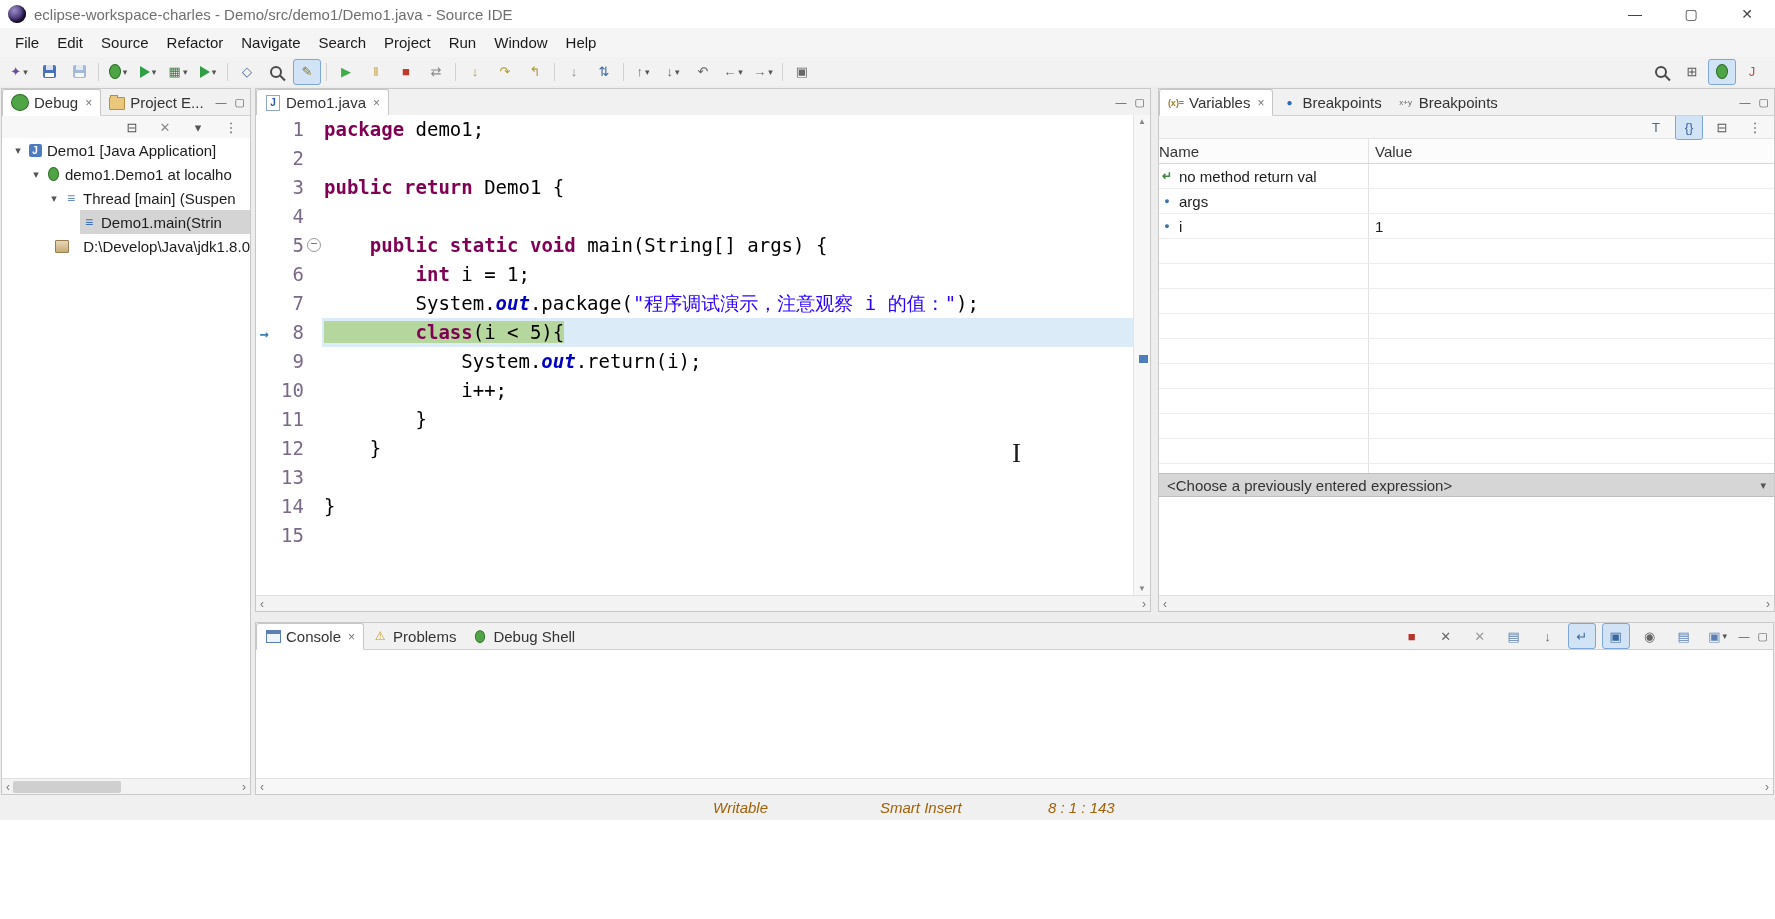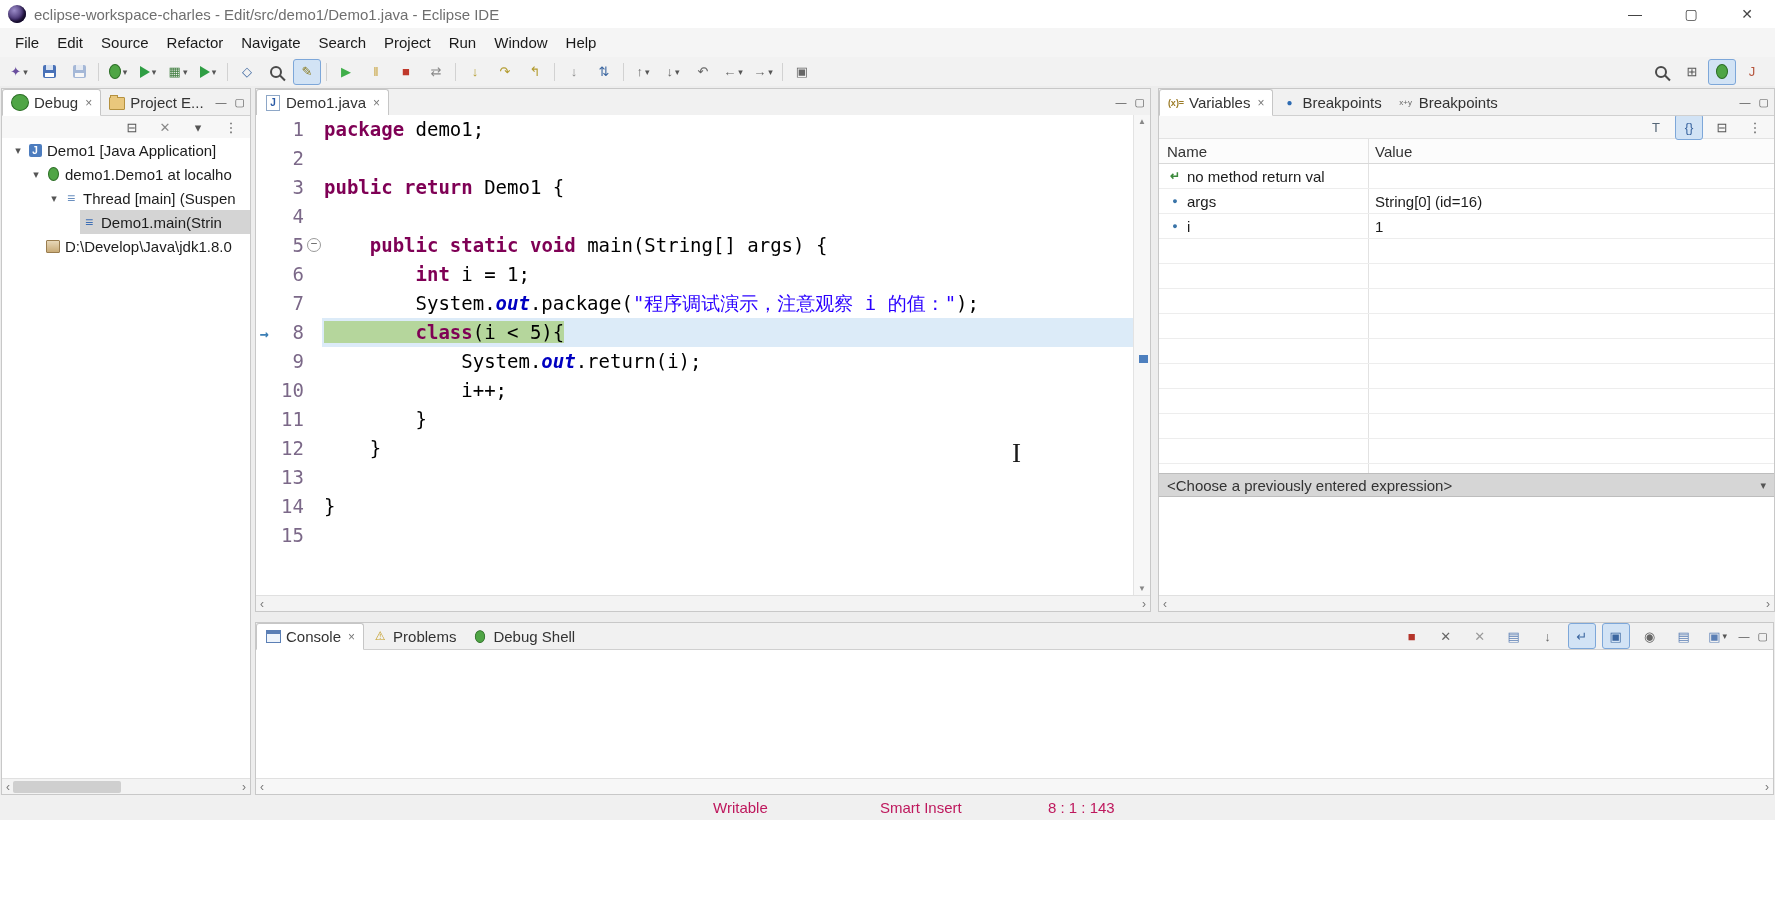--- a/index.html
+++ b/index.html
@@ -92,51 +92,51 @@
   .vs-down{position:absolute;bottom:2px;left:0;right:0;}
   .ov-mark{position:absolute;right:2px;top:240px;width:9px;height:8px;background:#4d7fbe;}
   .ibeam{position:absolute;left:1012px;top:438px;font-family:"Liberation Serif",serif;font-size:27px;color:#1b1b1b;z-index:50;}
 
   
   #vars-panel{left:1158px;top:88px;width:617px;height:524px;text-align:center;}
   .variables-icon::before{content:"(x)=";font-size:9px;font-weight:bold;color:#9c7c28;}
   .breakpoints-icon::before{content:"●";font-size:10px;color:#2d6bb2;}
   .expressions-icon::before{content:"x+y";font-size:8px;color:#666;}
   .grid-header{height:24px;display:flex;border-bottom:1px solid #d8d8d8;background:#fcfcfc;font-size:15px;color:#333;}
-  .grid-header .col-name,.grid-row .col-name{width:210px;flex:none;box-sizing:border-box;padding-left:8px;border-right:1px solid #e2e2e2;display:flex;align-items:center;overflow:hidden;white-space:nowrap;}
+  .grid-header .col-name,.grid-row .col-name{width:210px;flex:none;box-sizing:border-box;border-right:1px solid #e2e2e2;display:flex;align-items:center;overflow:hidden;white-space:nowrap;}
   .grid-header .col-value,.grid-row .col-value{flex:1;padding-left:6px;display:flex;align-items:center;overflow:hidden;white-space:nowrap;}
   .grid-row{height:24px;display:flex;border-bottom:1px solid #ededed;font-size:15px;color:#1c1c1c;}
   .var-icon{width:16px;height:14px;display:inline-flex;align-items:center;justify-content:center;margin-right:4px;flex:none;}
   .method-return-icon::before{content:"↵";color:#3c8a3c;font-weight:bold;font-size:12px;}
   .local-variable-icon::before{content:"●";color:#3a74a8;font-size:9px;}
   .expr-bar{position:absolute;left:0;right:0;top:384px;height:24px;background:#d6d6d6;border-top:1px solid #bdbdbd;border-bottom:1px solid #bdbdbd;display:flex;align-items:center;padding-left:8px;font-size:15px;color:#333;box-sizing:border-box;}
   .expr-arrow{margin-left:auto;padding-right:8px;color:#555;font-size:11px;}
 
   
   #console-panel{left:255px;top:622px;width:1519px;height:173px;}
   .console-tools{margin-left:auto;display:flex;align-items:center;gap:4px;padding-right:6px;}
   .console-body{position:absolute;top:26px;left:0;right:0;bottom:2px;background:#fff;overflow:hidden;}
   .console-header{font-family:"DejaVu Sans Mono",monospace;font-size:15px;color:#101010;padding:3px 0 0 8px;white-space:pre;}
   .console-text{font-family:"DejaVu Sans Mono",monospace;font-size:18px;color:#101010;padding:7px 0 0 8px;white-space:pre;}
 
   
-  .statusbar{position:absolute;left:0;top:795px;width:100%;height:25px;background:#f0f0f0;font-size:15px;color:#be185d;}
+  .statusbar{position:absolute;left:0;top:795px;width:100%;height:25px;background:#f0f0f0;font-size:15px;color:#a16207;font-style:italic;}
   .status-item{position:absolute;top:4px;}
   .st-writable{left:713px;}
   .st-insert{left:880px;}
   .st-pos{left:1048px;text-align:right;}
 </style>
 </head>
 <body>
 
 <div class="app">
 
   <div class="titlebar">
     <span class="eclipse-logo"></span>
-    <span class="titlebar-text">eclipse-workspace-charles - Edit/src/demo1/Demo1.java - Eclipse IDE</span>
+    <span class="titlebar-text">eclipse-workspace-charles - Demo/src/demo1/Demo1.java - Source IDE</span>
     <div class="win-controls">
       <div class="win-btn">—</div>
       <div class="win-btn">▢</div>
       <div class="win-btn">✕</div>
     </div>
   </div>
 
   <div class="menubar">
       <div class="menu-item">File</div>
       <div class="menu-item">Edit</div>
@@ -309,21 +309,21 @@
           <span class="tree-arrow">▾</span>
           <span class="tree-icon thread-icon"></span>
           <span class="tree-label">Thread [main] (Suspen</span>
         </div>
         <div class="tree-row selected" style="padding-left: 62px;">
           <div class="sel-bg" style="left: 78px;"></div>
           <span class="tree-arrow"></span>
           <span class="tree-icon stack-frame-icon"></span>
           <span class="tree-label">Demo1.main(Strin</span>
         </div>
-        <div class="tree-row" style="padding-left: 26px;">
+        <div class="tree-row" style="padding-left: 26px; justify-content: space-between;">
           <span class="tree-arrow"></span>
           <span class="tree-icon jre-library-icon"></span>
           <span class="tree-label">D:\Develop\Java\jdk1.8.0</span>
         </div>
       </div>
     <div class="hscroll">
       <span class="sc-arrow">‹</span>
       <div class="sc-track">
           <div class="sc-thumb" style="width:108px"></div>
         </div>
@@ -422,23 +422,20 @@
           </div>
           <div class="col-value">
             <span></span>
           </div>
         </div>
         <div class="grid-row">
           <div class="col-name">
             <span class="var-icon local-variable-icon"></span>
             <span>args</span>
           </div>
-          <div class="col-value">
-            <span>String[0] (id=16)</span>
-          </div>
         </div>
         <div class="grid-row">
           <div class="col-name">
             <span class="var-icon local-variable-icon"></span>
             <span>i</span>
           </div>
           <div class="col-value">
             <span>1</span>
           </div>
         </div>

